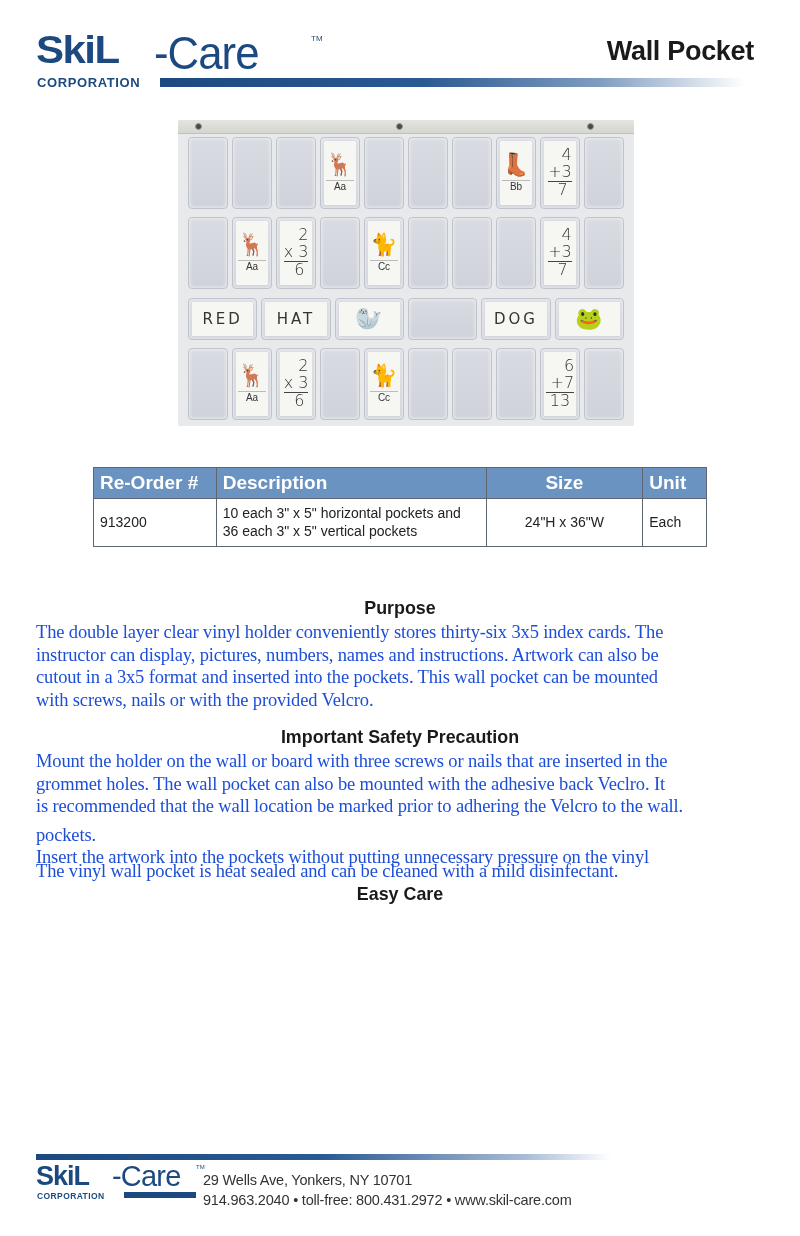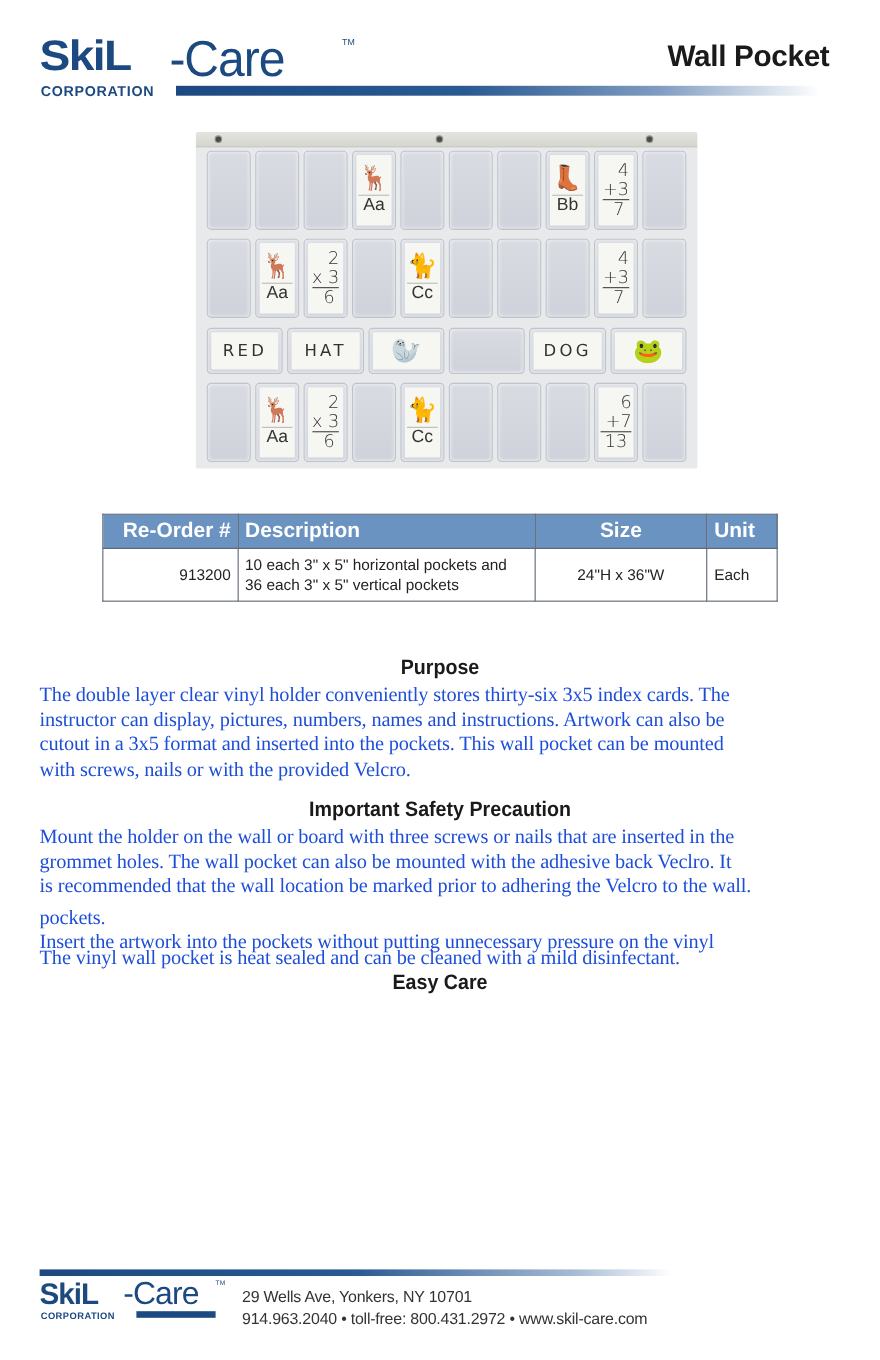--- a/index.html
+++ b/index.html
@@ -17,48 +17,48 @@
   .doc-title { position: absolute; right: 46px; top: 36px; font-family: "Liberation Sans", sans-serif; font-weight: bold; font-size: 27px; color: #1a1a1a; letter-spacing: -0.3px; }
 
   
   .photo { position: absolute; left: 178px; top: 120px; width: 456px; height: 306px; background: #e8e9eb; border-radius: 2px; overflow: hidden; }
   .photo .rail { position: absolute; left: 0; top: 0; width: 100%; height: 14px; background: linear-gradient(#e4e4e0, #d6d6d0); border-bottom: 1px solid #c2c2bd; }
   .grommet { position: absolute; top: 3px; width: 7px; height: 7px; border-radius: 50%; background: #4a4a48; border: 1px solid #999; }
   .pocket-row { position: absolute; left: 10px; right: 10px; display: flex; gap: 4px; }
   .pocket { flex: 1; background: linear-gradient(#d9dbe2, #cfd2da); border: 1px solid #bfc3cc; border-radius: 4px; box-shadow: inset 0 0 4px rgba(255,255,255,0.8); position: relative; overflow: hidden; }
   .card { position: absolute; left: 3px; right: 3px; top: 3px; bottom: 3px; background: #f6f6f2; border-radius: 1px; display: flex; flex-direction: column; align-items: center; justify-content: center; font-family: "Liberation Sans", sans-serif; color: #333; }
   .card .pic { font-size: 22px; line-height: 1; }
-  .card .lbl { font-size: 16px; border-top: 1px solid #bbb; width: 90%; text-align: center; margin-top: 4px; }
+  .card .lbl { font-size: 10px; border-top: 1px solid #bbb; width: 90%; text-align: center; margin-top: 4px; }
   .card .math { font-size: 16px; line-height: 1.05; text-align: right; font-family: "DejaVu Sans", sans-serif; font-weight: 300; }
   .card .math .res { border-top: 1px solid #444; padding: 0 4px; }
   .word { font-family: "DejaVu Sans", sans-serif; font-size: 15px; letter-spacing: 3px; color: #333; }
 
   
   .order-table { position: absolute; left: 93px; top: 467px; width: 614px; border-collapse: collapse; font-family: "Liberation Sans", sans-serif; }
   .order-table th { background: #6b93c2; color: #ffffff; font-size: 19px; font-weight: bold; height: 31px; border: 1px solid #5d6570; padding: 0 6px; }
   .order-table td { font-size: 14px; color: #222; height: 48px; border: 1px solid #5d6570; padding: 0 6px; line-height: 1.25; }
-  .c-order { width: 124px; text-align: right; }
+  .c-order { width: 124px; text-align: left; }
   .c-desc { width: 273px; text-align: left; }
   .c-size { width: 159px; text-align: center; }
   .c-unit { width: 64px; text-align: left; }
 
   
   .section-h { position: absolute; left: 0; width: 800px; text-align: center; font-family: "Liberation Sans", sans-serif; font-weight: bold; font-size: 19px; color: #1a1a1a; transform: scaleX(0.94); }
   .para { position: absolute; left: 36px; width: 730px; font-family: "Liberation Serif", serif; font-size: 18.5px; line-height: 22.5px; color: #1d4ed8; letter-spacing: -0.15px; }
 
   
   .footer-bar { position: absolute; left: 36px; top: 1154px; width: 575px; height: 6px;
     background: linear-gradient(to right, #1c4a80 0%, #2a5a92 50%, #a8bcd6 85%, #ffffff 100%); }
   .flogo { position: absolute; left: 36px; top: 1163px; width: 170px; height: 42px; }
   .flogo .skil { position: absolute; left: 0; top: 0; font-family: "Liberation Sans", sans-serif; font-weight: 900; font-size: 27px; letter-spacing: -1px; color: #1c4a80; line-height: 1; }
   .flogo .care { position: absolute; left: 76px; top: -1px; font-family: "Liberation Sans", sans-serif; font-size: 29px; letter-spacing: -0.8px; color: #1c4a80; line-height: 1; }
   .flogo .tm { position: absolute; left: 160px; top: 1px; font-family: "Liberation Sans", sans-serif; font-size: 6px; color: #1c4a80; }
   .flogo .corp { position: absolute; left: 1px; top: 28px; font-family: "Liberation Sans", sans-serif; font-weight: 900; font-size: 8.5px; letter-spacing: 0.4px; color: #1c4a80; }
   .flogo .corp-bar { position: absolute; left: 88px; top: 29px; width: 72px; height: 6px; background: #1c4a80; }
-  .footer-addr { position: absolute; left: 220px; top: 1170px; font-family: "Liberation Sans", sans-serif; font-size: 14.5px; color: #333; line-height: 20px; letter-spacing: -0.2px; }
+  .footer-addr { position: absolute; left: 203px; top: 1170px; font-family: "Liberation Sans", sans-serif; font-size: 14.5px; color: #333; line-height: 20px; letter-spacing: -0.2px; }
 </style>
 </head>
 <body>
 
 <div class="logo">
   <span class="skil">SkiL</span>
   <span class="care"><span>-</span><span>Care</span></span>
   <span class="tm">TM</span>
   <span class="corp">CORPORATION</span>
 </div>

